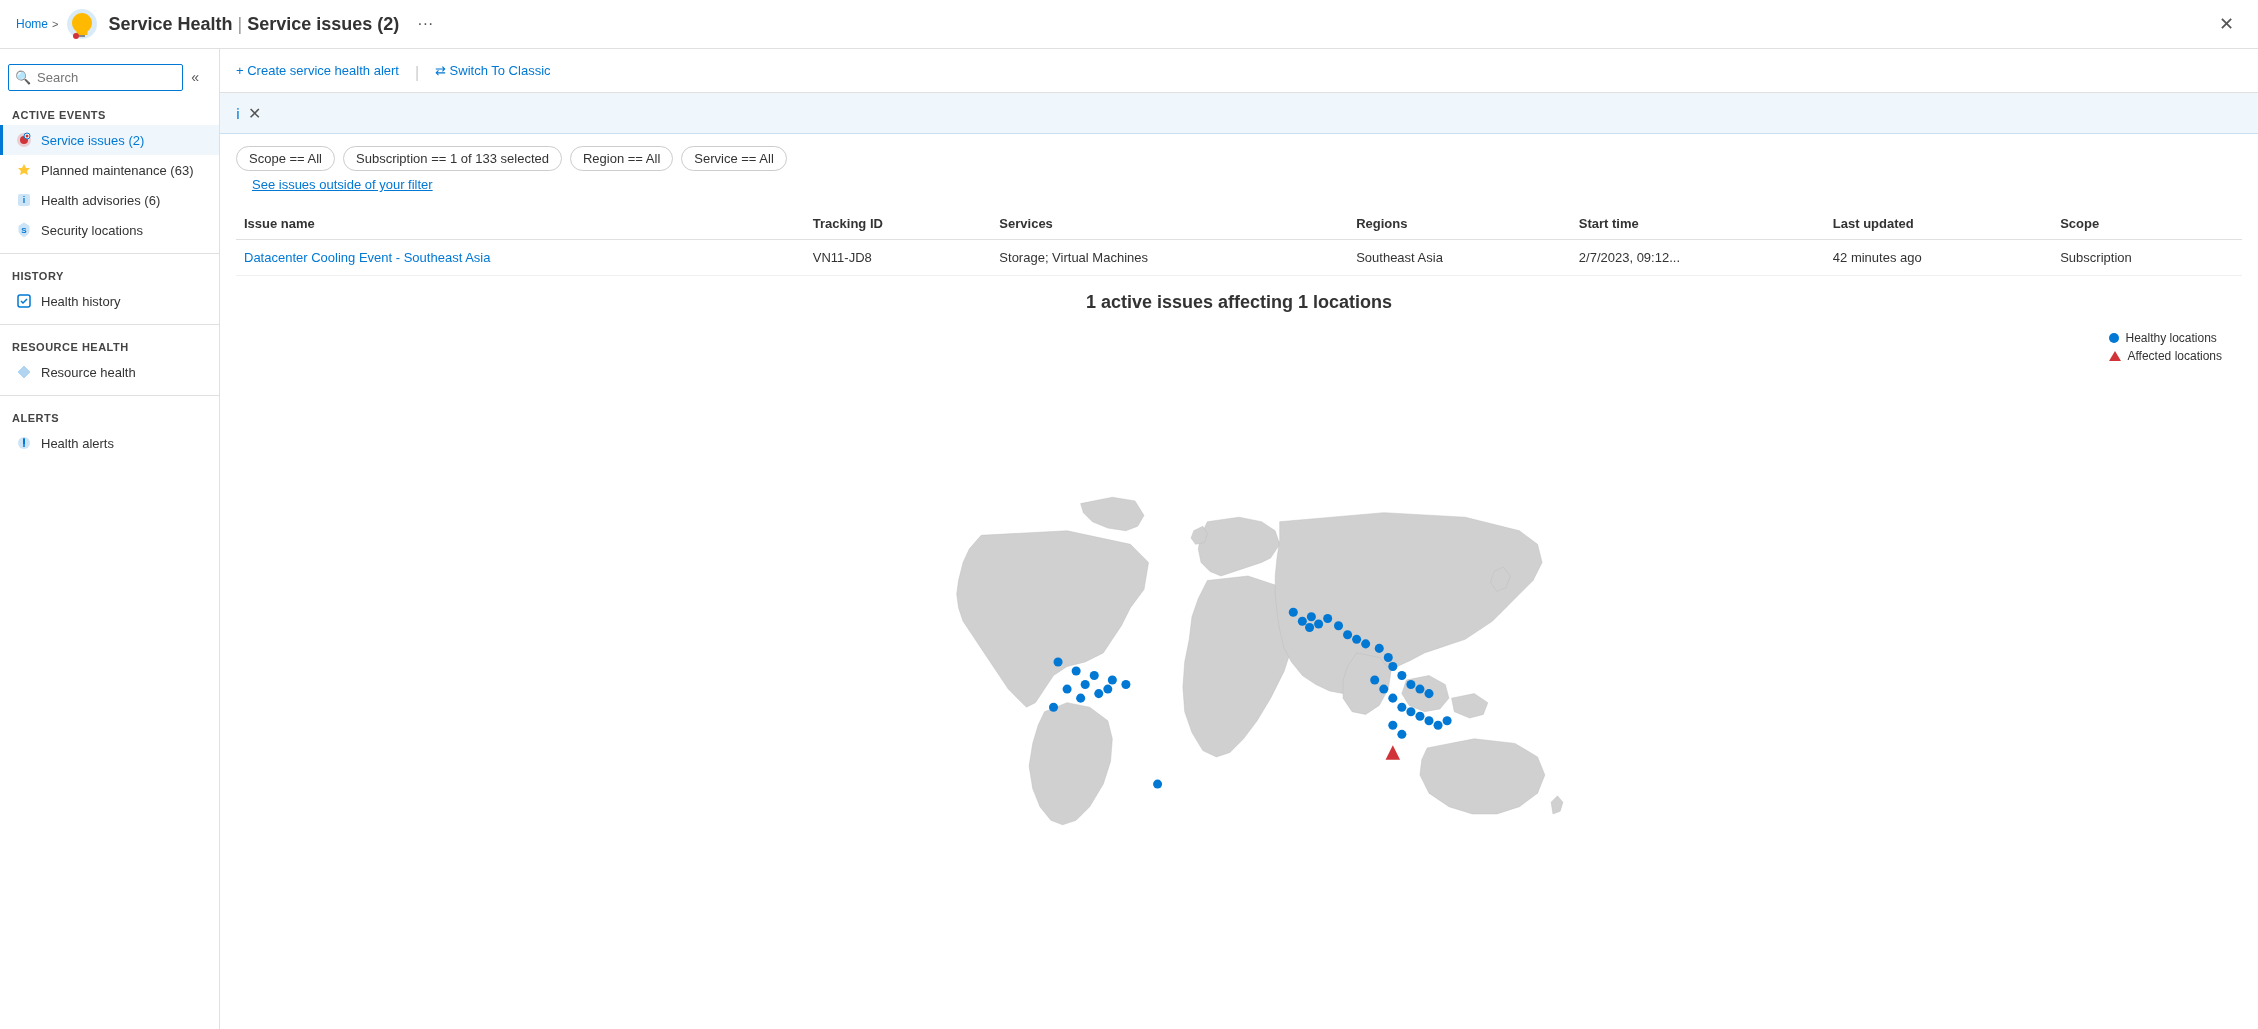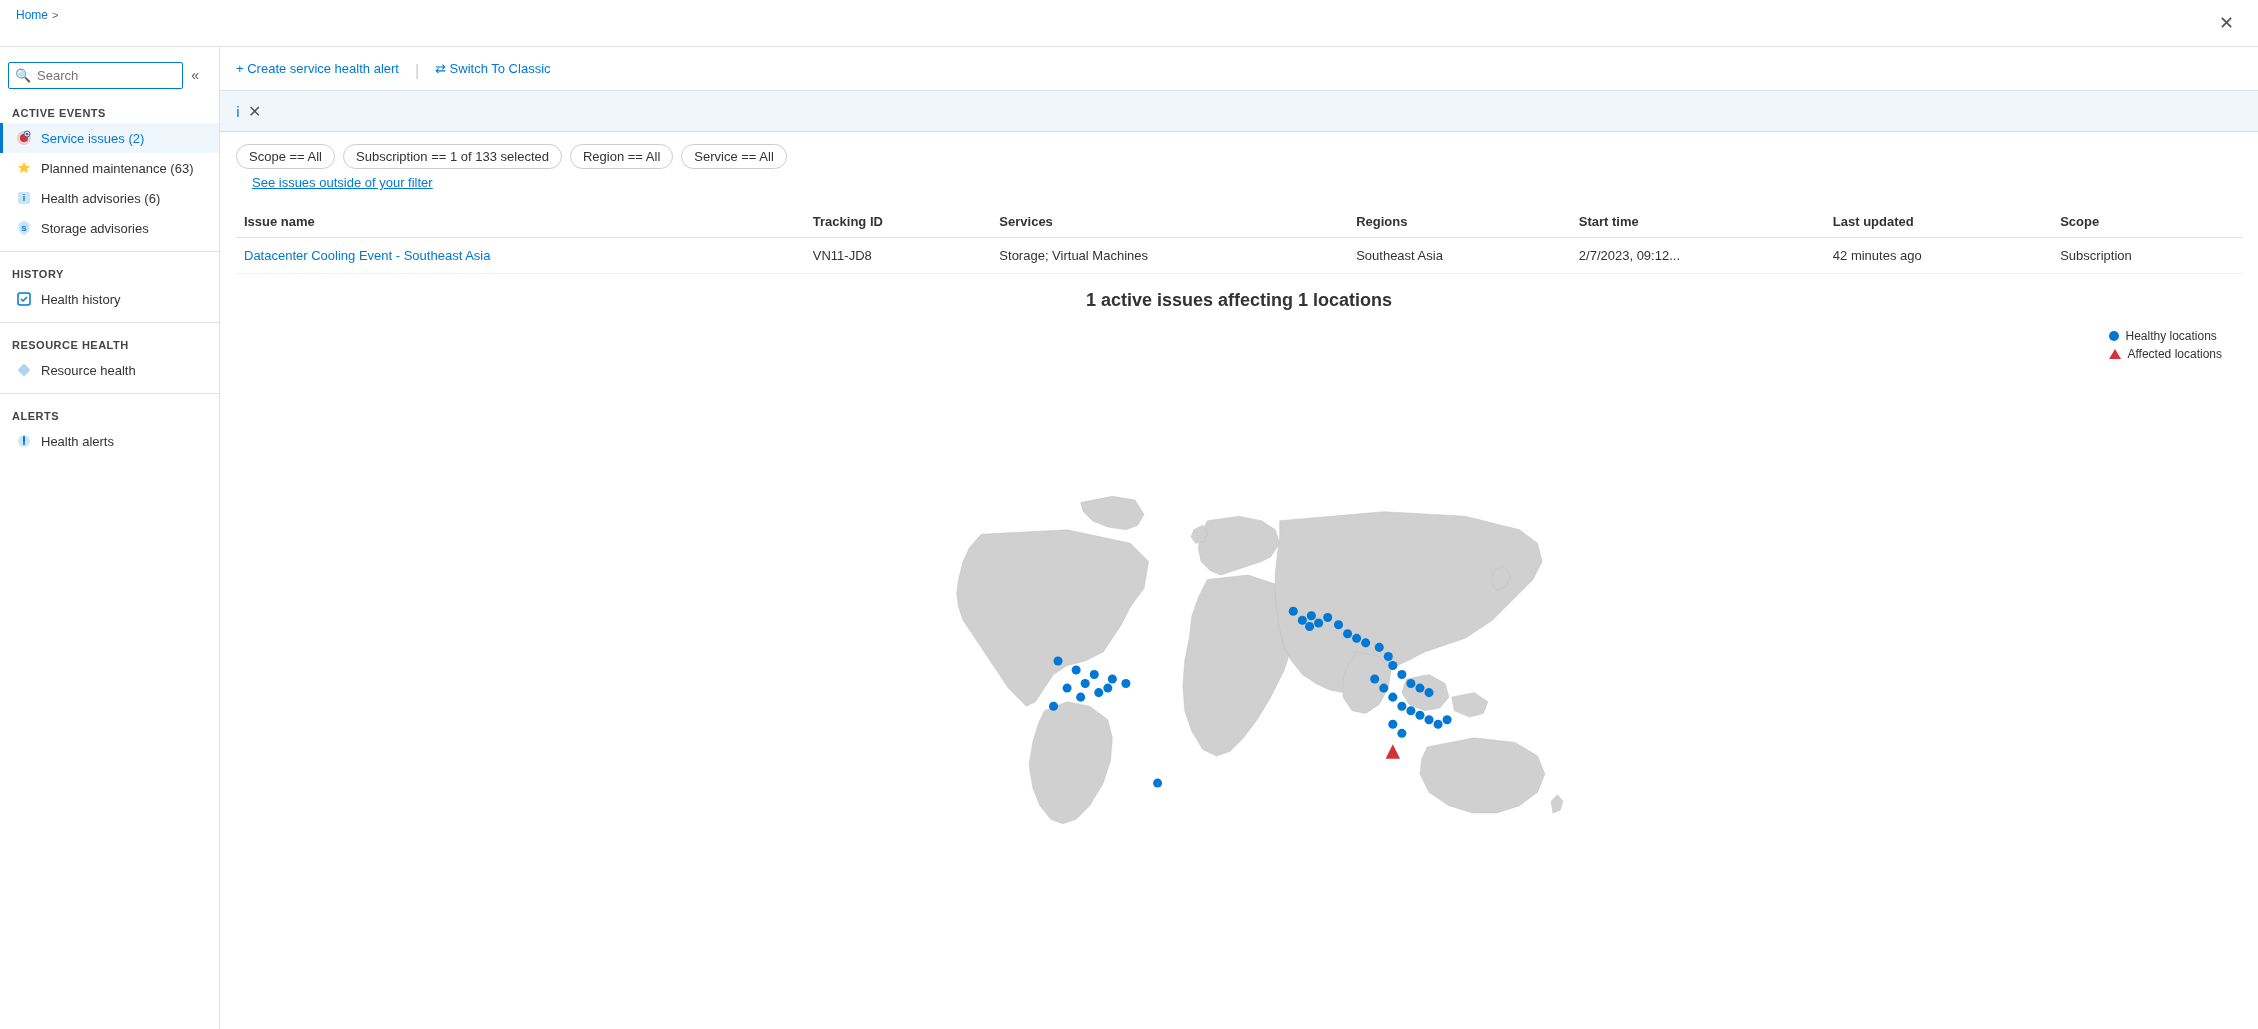--- a/index.html
+++ b/index.html
@@ -1,19 +1,19 @@
 <!DOCTYPE html>
 <html><head>
   <meta charset="utf-8">
   <style>
     * { box-sizing: border-box; margin: 0; padding: 0; }
     body { font-family: 'Segoe UI', Arial, sans-serif; font-size: 13px; color: #333; background: #fff; display: flex; flex-direction: column; height: 100vh; overflow: hidden; }
 
     
-    .top-bar { display: flex; align-items: flex-start; padding: 8px 16px; border-bottom: 1px solid #e0e0e0; background: #fff; gap: 8px; }
+    .top-bar { display: flex; align-items: center; padding: 8px 16px; border-bottom: 1px solid #e0e0e0; background: #fff; gap: 8px; }
     .breadcrumb { display: flex; align-items: center; gap: 4px; font-size: 12px; color: #605e5c; }
     .breadcrumb a { color: #0078d4; text-decoration: none; }
     .breadcrumb-sep { color: #605e5c; font-size: 11px; }
     .page-title-area { display: flex; align-items: center; gap: 10px; flex: 1; }
     .app-icon { width: 32px; height: 32px; position: relative; }
     .app-icon svg { width: 32px; height: 32px; }
     .page-title { font-size: 18px; font-weight: 600; color: #333; }
     .more-btn { background: none; border: none; cursor: pointer; padding: 4px 8px; color: #555; font-size: 16px; }
     .close-btn { background: none; border: none; cursor: pointer; padding: 4px 8px; color: #555; font-size: 18px; margin-left: auto; }
 
@@ -71,20 +71,37 @@
     .world-map { width: 780px; height: 380px; }
   </style>
 </head>
 <body>
 
 <div class="top-bar">
   <div class="breadcrumb">
     <a href="#">Home</a>
     <span class="breadcrumb-sep">&gt;</span>
   </div>
+  <div class="page-title-area">
+
+    <div class="app-icon">
+      <svg viewBox="0 0 32 32" xmlns="http://www.w3.org/2000/svg">
+        <circle cx="16" cy="16" r="15" fill="#0078d4" opacity="0.15"></circle>
+        <path d="M16 5 C10.5 5 6 9.5 6 15 C6 18.5 7.8 21.6 10.5 23.5 L10.5 27 L21.5 27 L21.5 23.5 C24.2 21.6 26 18.5 26 15 C26 9.5 21.5 5 16 5Z" fill="#ffb900"></path>
+        <path d="M13 27 L19 27 L19 29 L13 29Z" fill="#888"></path>
+        <circle cx="10" cy="28" r="3" fill="#d13438"></circle>
+      </svg>
+    </div>
+    <span class="page-title">
+      <span>Service Health</span>
+      <span style="color:#999; font-weight:300;"> | </span>
+      <span>Service issues (2)</span>
+    </span>
+    <button class="more-btn">···</button>
+  </div>
   <button class="close-btn">✕</button>
 </div>
 
 <div class="main-layout">
 
   <div class="sidebar">
     <div style="position:relative; display:flex; align-items:center; margin: 4px 8px 8px;">
       <div class="search-box" style="flex:1; margin:0;">
         <span class="search-icon-wrap">🔍</span>
         <input type="text" placeholder="Search" style="">
@@ -125,21 +142,21 @@
       <span>Health advisories (6)</span>
     </div>
 
     <div class="sidebar-item">
       <span class="item-icon">
         <svg width="16" height="16" viewBox="0 0 16 16">
             <path d="M8 1L13 4V9C13 12 8 15 8 15C8 15 3 12 3 9V4Z" fill="#0078d4" opacity="0.2" stroke="#0078d4" stroke-width="1"></path>
             <text x="8" y="11" text-anchor="middle" font-size="8" fill="#0078d4" font-weight="bold">S</text>
           </svg>
       </span>
-      <span>Storage advisories</span>
+      <span>Security locations</span>
     </div>
 
     <hr class="sidebar-divider">
 
     <div class="section-label">HISTORY</div>
 
     <div class="sidebar-item">
       <span class="item-icon">
         <svg width="16" height="16" viewBox="0 0 16 16">
             <rect x="2" y="2" width="12" height="12" rx="2" fill="none" stroke="#0078d4" stroke-width="1.5"></rect>

